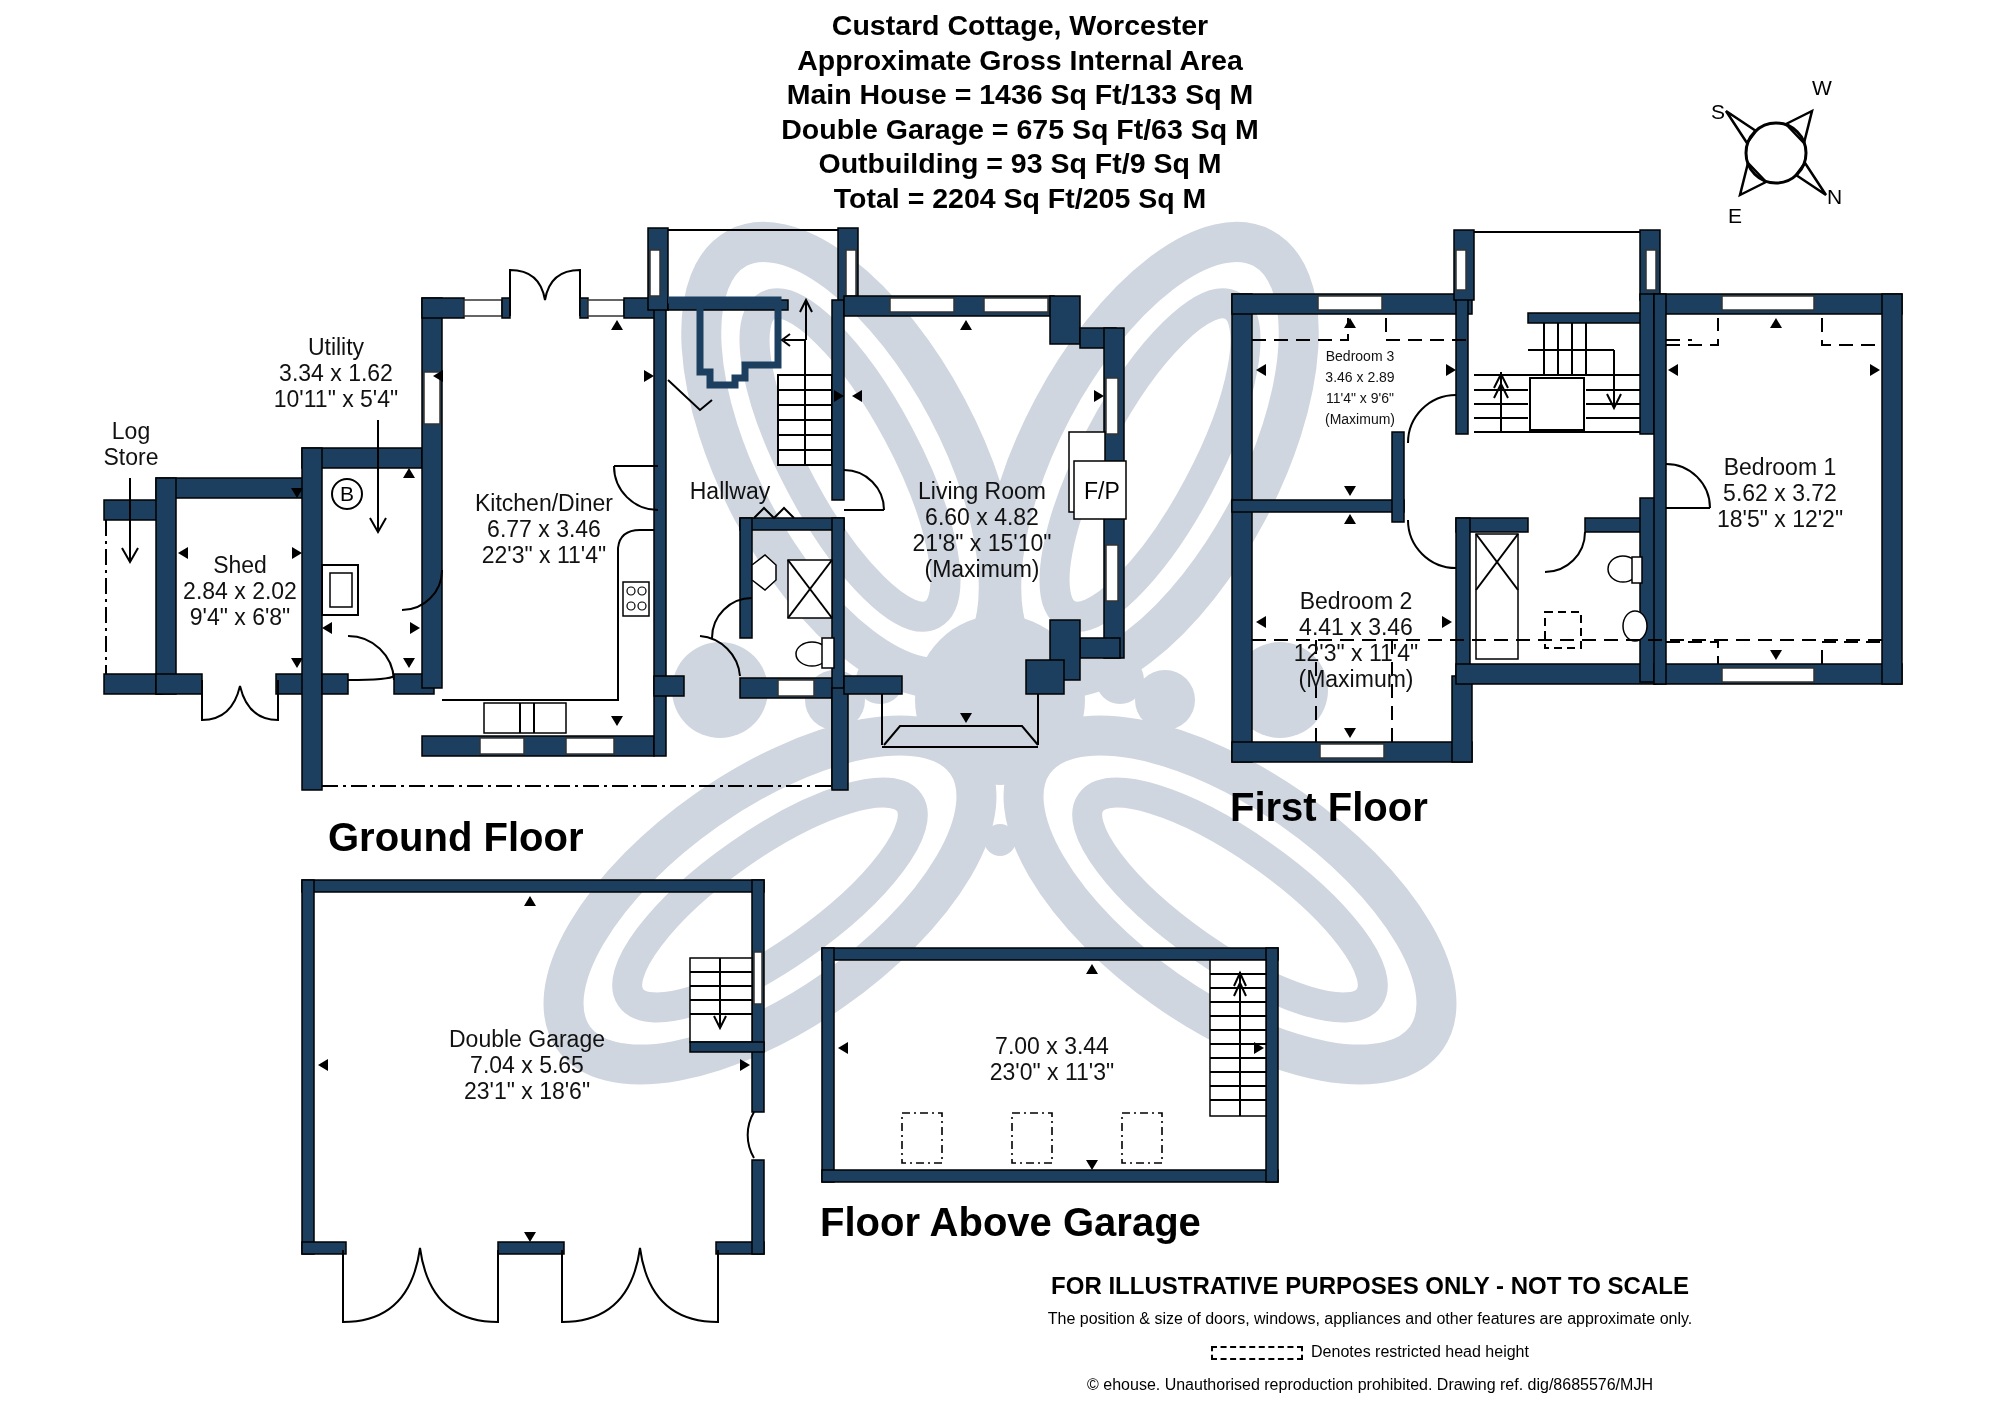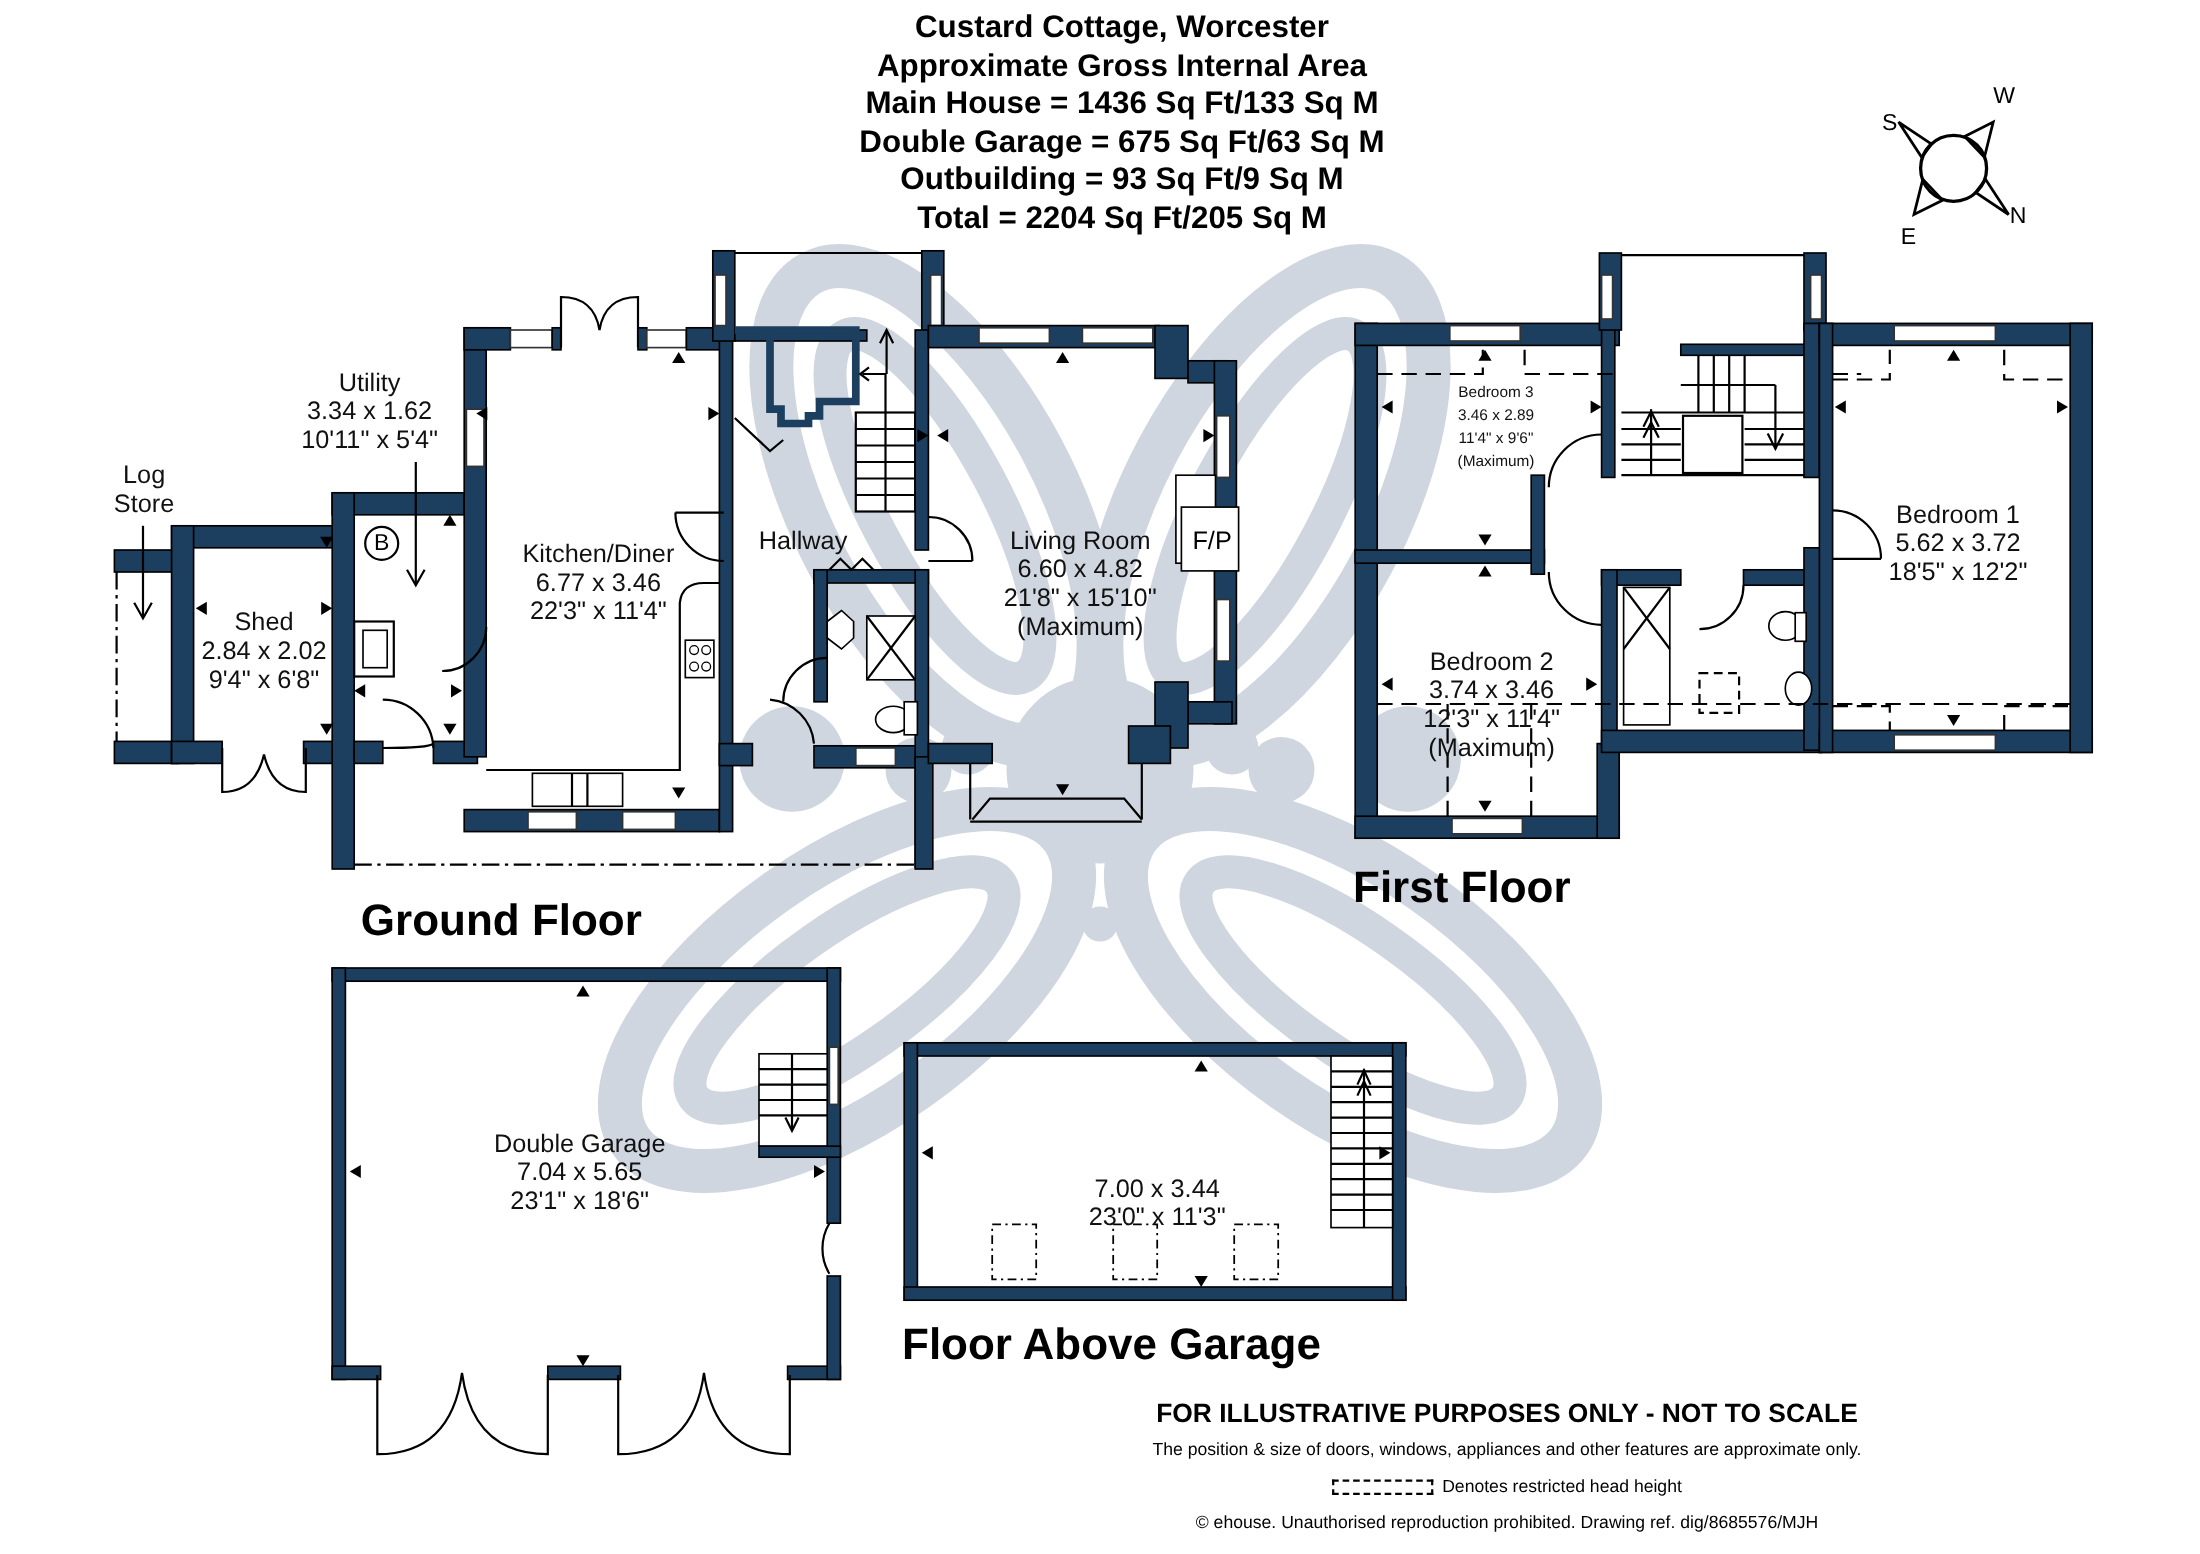--- a/index.html
+++ b/index.html
@@ -392,37 +392,37 @@
 <div class="floor-label" style="left:300px;top:815px;margin-left:28px;">Ground Floor</div>
 
 <div class="room-label small" style="left:1360px;top:346px;">
   <div>Bedroom 3</div>
   <div>3.46 x 2.89</div>
   <div>11'4" x 9'6"</div>
   <div>(Maximum)</div>
 </div>
 <div class="room-label" style="left:1356px;top:588px;">
   <div>Bedroom 2</div>
-  <div>3.74 x 3.46</div>
+  <div>4.41 x 3.46</div>
   <div>12'3" x 11'4"</div>
   <div>(Maximum)</div>
 </div>
 <div class="room-label" style="left:1780px;top:454px;">
   <div>Bedroom 1</div>
   <div>5.62 x 3.72</div>
   <div>18'5" x 12'2"</div>
 </div>
 <div class="floor-label" style="left:1230px;top:785px;">First Floor</div>
 
 <div class="room-label" style="left:527px;top:1026px;">
   <div>Double Garage</div>
   <div>7.04 x 5.65</div>
   <div>23'1" x 18'6"</div>
 </div>
-<div class="room-label" style="left:1052px;top:1033px;margin-top:34px;">
+<div class="room-label" style="left:1052px;top:1033px;">
   <div>7.00 x 3.44</div>
   <div>23'0" x 11'3"</div>
 </div>
 <div class="floor-label" style="left:820px;top:1200px;">Floor Above Garage</div>
 
 <div class="footer">
   <div class="f1">FOR ILLUSTRATIVE PURPOSES ONLY - NOT TO SCALE</div>
   <div class="f2">The position &amp; size of doors, windows, appliances and other features are approximate only.</div>
   <div class="f2"><span class="legend-box"></span><span>Denotes restricted head height</span></div>
   <div class="f2">© ehouse. Unauthorised reproduction prohibited. Drawing ref. dig/8685576/MJH</div>

